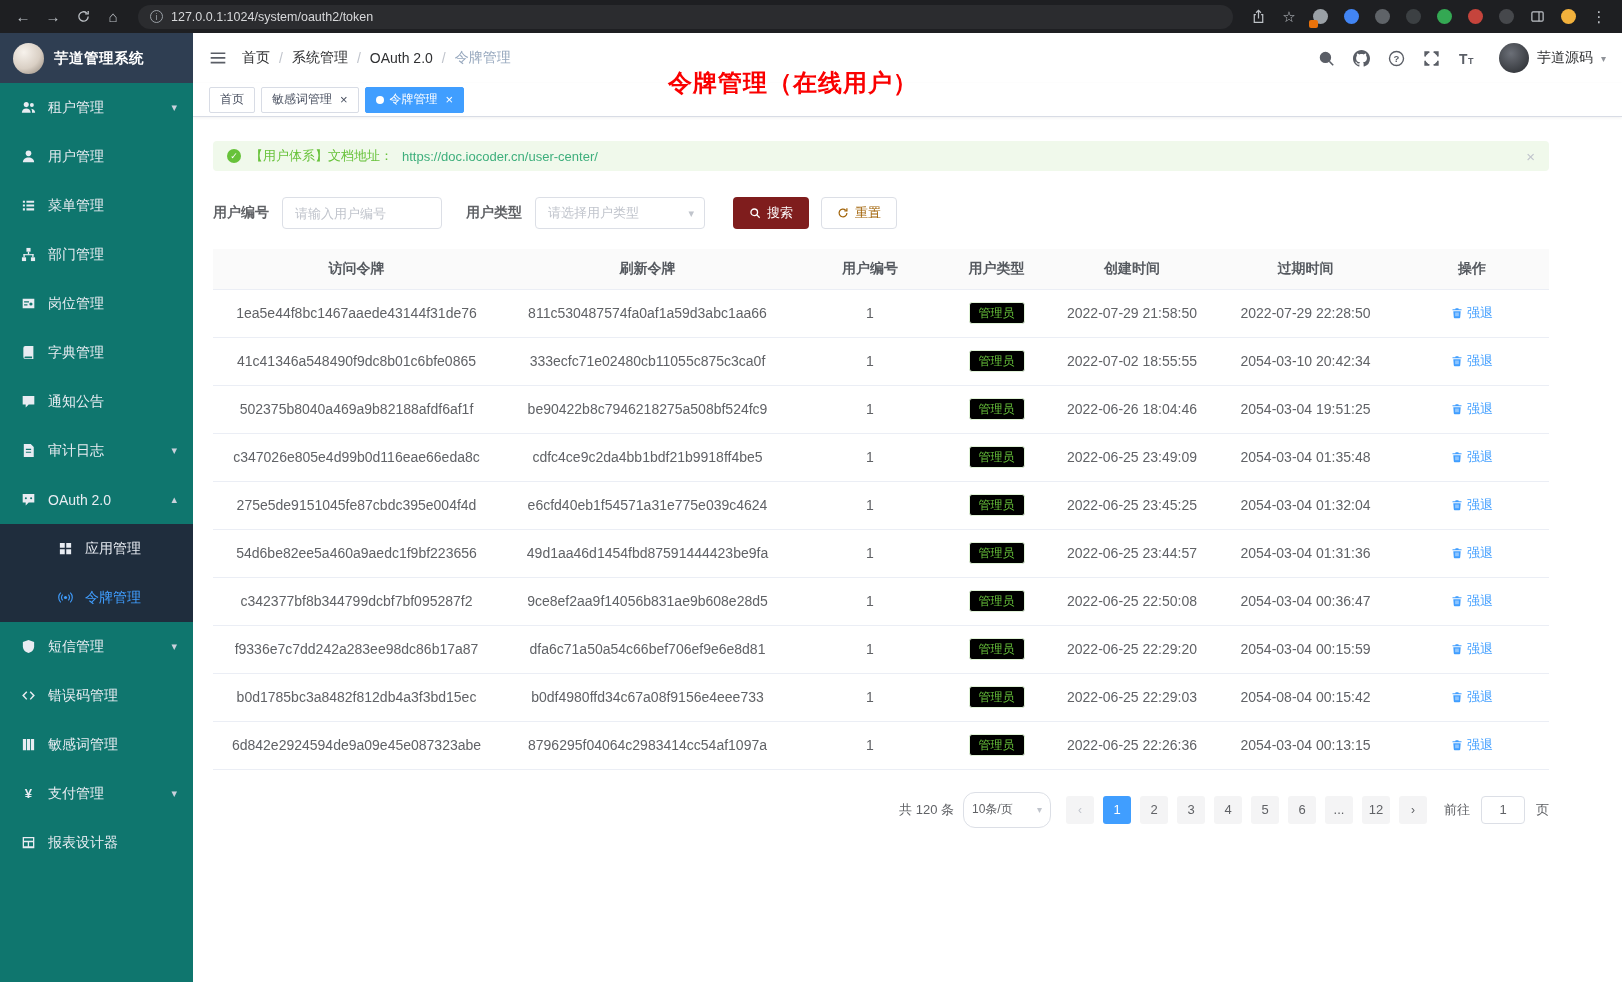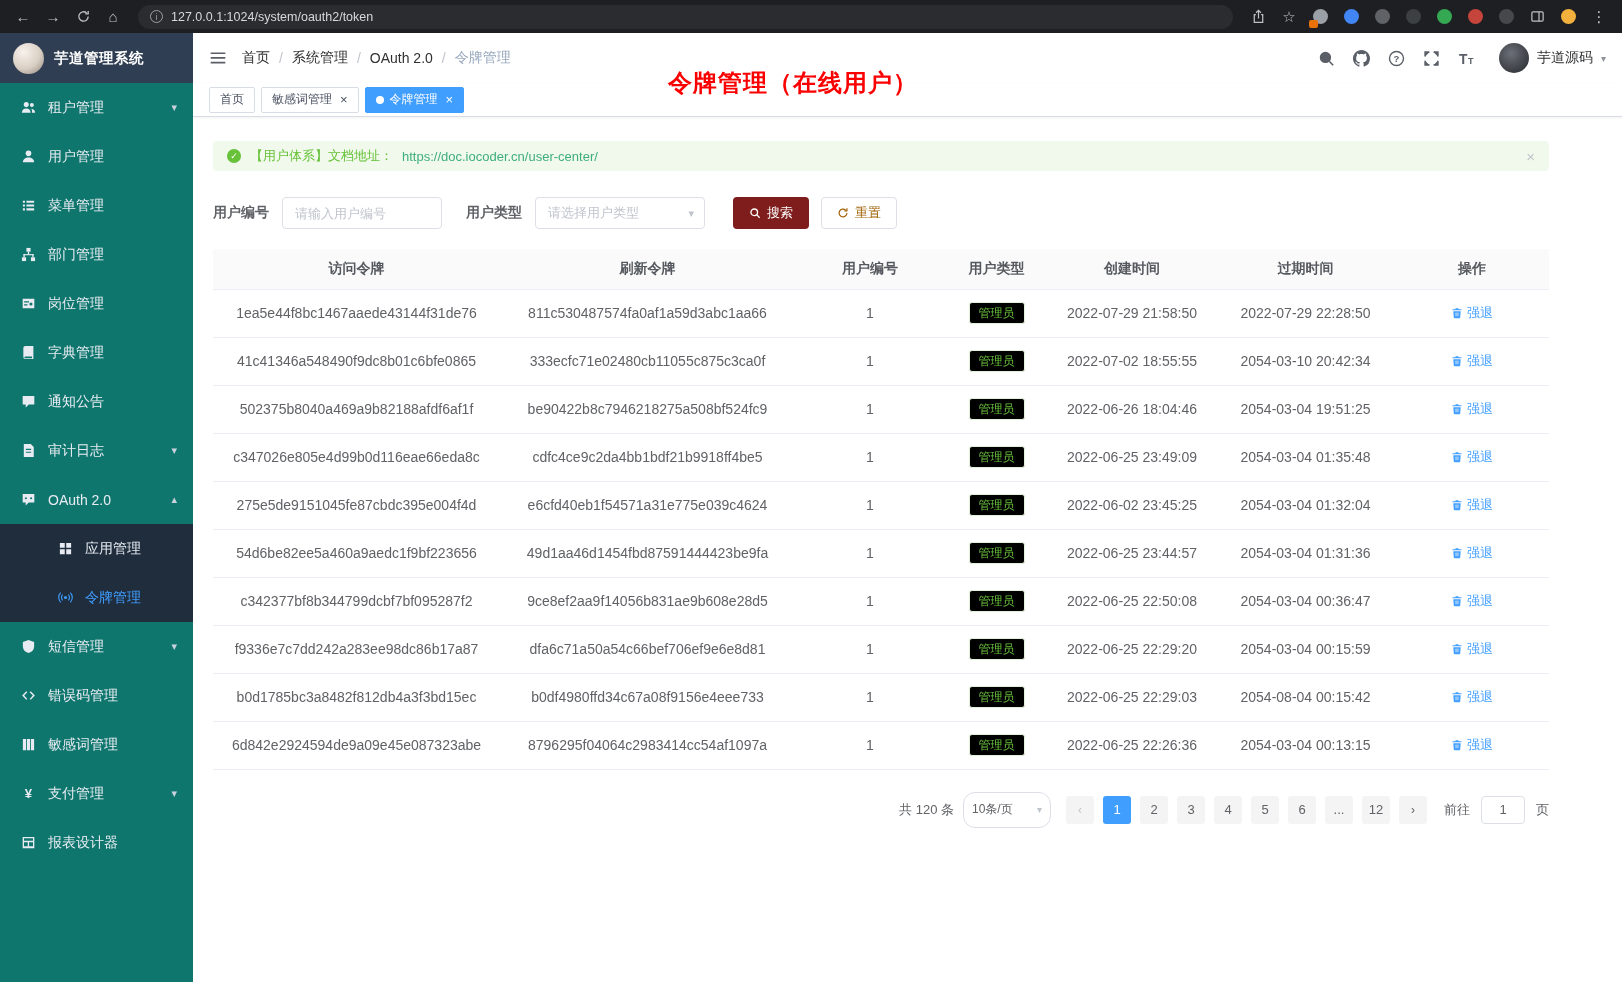--- a/index.html
+++ b/index.html
@@ -493,21 +493,21 @@
                     </svg>
                   </span>
                   <span>强退</span>
                 </span></td>
             </tr>
             <tr>
               <td>275e5de9151045fe87cbdc395e004f4d</td>
               <td>e6cfd40eb1f54571a31e775e039c4624</td>
               <td>1</td>
               <td><span class="tag">管理员</span></td>
-              <td>2022-06-02 23:45:25</td>
+              <td>2022-06-25 23:45:25</td>
               <td>2054-03-04 01:32:04</td>
               <td><span class="action">
                   <span style="display:flex;">
                     <svg viewBox="0 0 16 16" fill="currentColor">
                       <path d="M6.2 1.8h3.6l.5 1.2H14v1.3H2V3h3.7zM3.1 5.6h9.8l-.6 8.1a1.3 1.3 0 0 1-1.3 1.2H5a1.3 1.3 0 0 1-1.3-1.2zM6.2 7.2v5h1v-5zm2.6 0v5h1v-5z"></path>
                     </svg>
                   </span>
                   <span>强退</span>
                 </span></td>
             </tr>

